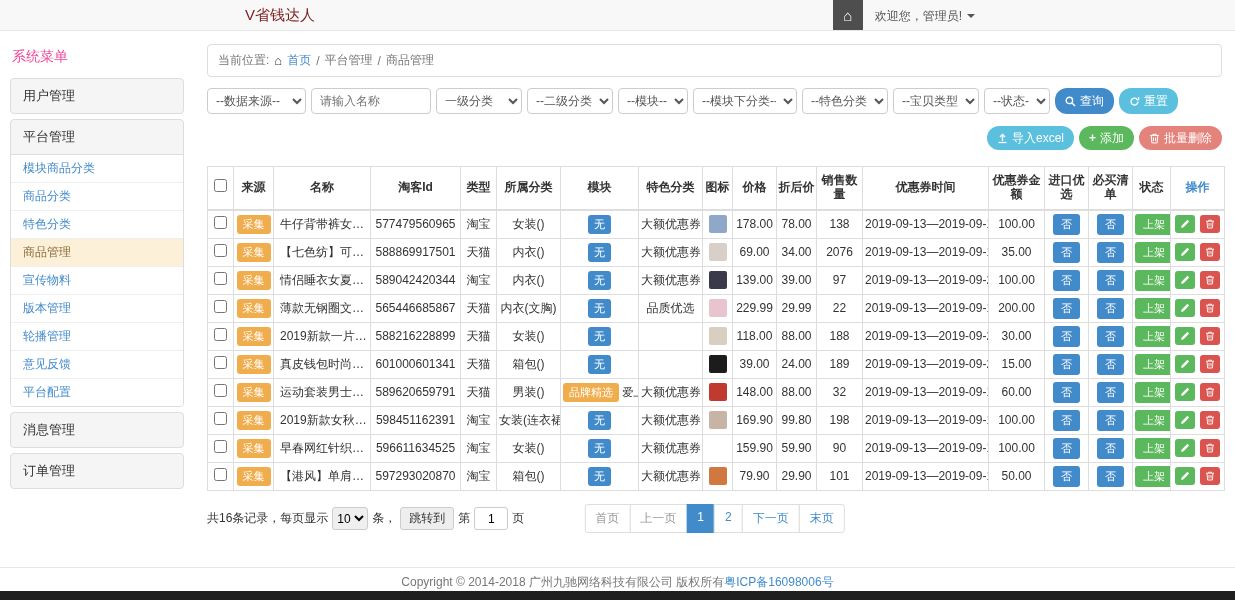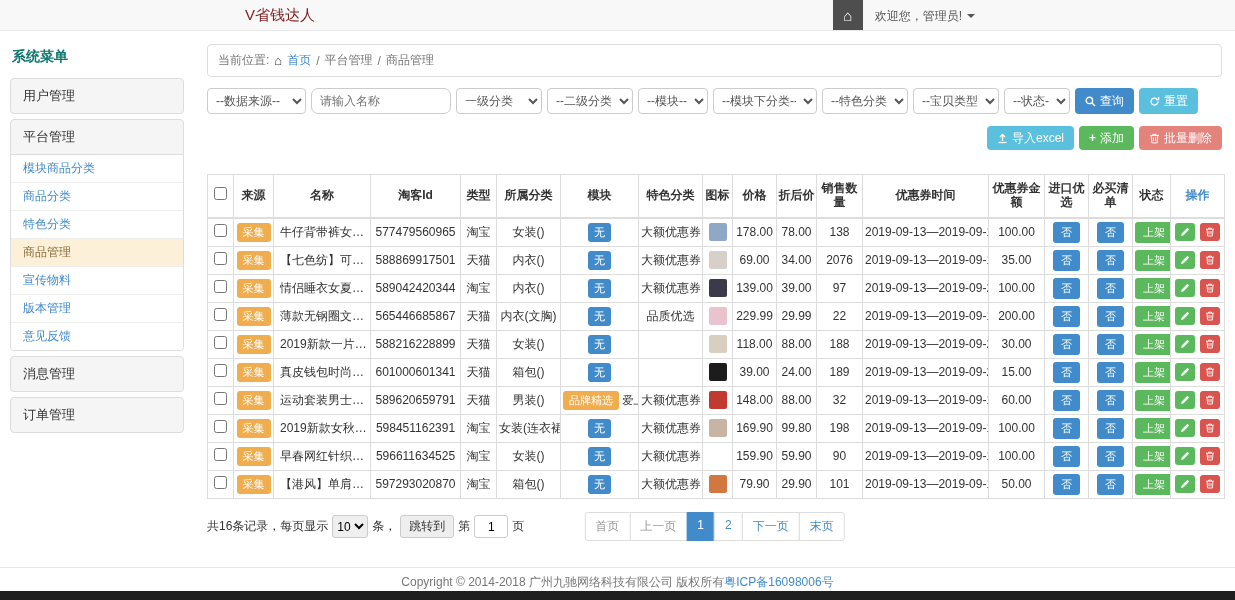--- a/index.html
+++ b/index.html
@@ -20,51 +20,51 @@
               align-items: center; justify-content: center; font-size: 15px; cursor: pointer; }
   .user-menu { display: flex; align-items: center; gap: 5px; padding: 16px 12px; color: #555; cursor: pointer; }
   .caret { width: 0; height: 0; border-left: 4px solid transparent; border-right: 4px solid transparent;
            border-top: 4px solid #555; display: inline-block; }
 
   
   .layout { display: flex; padding-top: 13px; height: 541px; overflow: hidden; }
 
   
   .sidebar { width: 192px; padding: 0 8px 0 10px; flex: none; }
-  .sidebar-title { color: #0f766e; font-size: 14px; font-weight: bold; margin: 4px 2px 12px; }
+  .sidebar-title { color: #ec4899; font-size: 14px; font-weight: normal; margin: 4px 2px 12px; }
   .panel { border: 1px solid #ddd; border-radius: 4px; background: #f5f5f5; margin-bottom: 5px; overflow: hidden; }
   .panel-head { padding: 8px 12px; color: #333; font-size: 13px; cursor: pointer; }
   .submenu { background: #fff; border-top: 1px solid #ddd; }
   .submenu-item { display: block; padding: 5px 12px; color: #428bca; border-bottom: 1px solid #eee; }
   .submenu-item:last-child { border-bottom: none; }
   .submenu-item.active { background: #fdf0d9; color: #8a6d3b; }
 
   
   .main { flex: 1; padding: 0 13px 0 15px; min-width: 0; }
   .breadcrumb { border: 1px solid #ddd; border-radius: 4px; padding: 7px 10px;
                 display: flex; align-items: center; gap: 5px; color: #777; margin-bottom: 11px; }
   .bc-home { color: #333; font-size: 13px; }
   .bc-link { color: #428bca; }
 
   .filters { display: flex; align-items: center; gap: 5px; margin-bottom: 12px; flex-wrap: nowrap; }
   .filters select, .filters input {
     height: 26px; border: 1px solid #ccc; border-radius: 4px; background: #fff;
     color: #555; font-size: 12px; padding: 2px 4px; font-family: inherit; }
-  .filters input { padding: 2px 8px; width: 140px; border-radius: 7px; }
+  .filters input { padding: 2px 8px; width: 120px; }
   .s1 { width: 99px; } .s3 { width: 86px; } .s4 { width: 86px; } .s5 { width: 70px; }
   .s6 { width: 104px; } .s7 { width: 86px; } .s8 { width: 86px; } .s9 { width: 66px; }
-  .btn { height: 26px; border: none; border-radius: 4px; color: #fff; padding: 0 10px;
+  .btn { height: 26px; border: none; border-radius: 12px; color: #fff; padding: 0 10px;
          font-size: 12px; display: inline-flex; align-items: center; gap: 4px;
          cursor: pointer; font-family: inherit; }
   .btn-primary { background: #428bca; }
   .btn-info { background: #5bc0de; }
   .btn-success { background: #5cb85c; }
   .btn-danger-soft { background: #e4837c; }
 
-  .toolbar { display: flex; justify-content: flex-end; gap: 5px; margin-bottom: 24px; }
+  .toolbar { display: flex; justify-content: flex-end; gap: 5px; margin-bottom: 16px; }
   .toolbar .btn { height: 24px; }
 
   
   table.grid { width: 100%; border-collapse: collapse; table-layout: fixed; }
   .grid th, .grid td { border: 1px solid #ddd; text-align: center; padding: 3px 2px;
                        overflow: hidden; white-space: nowrap; height: 28px; }
   .grid thead th { font-weight: bold; white-space: normal; line-height: 1.15; padding: 7px 1px; border-bottom-width: 2px; }
   .grid thead th.ops-h { color: #428bca; }
   .grid td.name-cell { text-align: left; padding-left: 6px; text-overflow: ellipsis; }
   .badge { display: inline-block; border-radius: 3px; color: #fff; padding: 2px 6px; font-size: 11px; }
@@ -128,21 +128,23 @@
         </div>
         <div class="panel">
           <div class="panel-head">平台管理</div>
           <div class="submenu">
             <a class="submenu-item">模块商品分类</a>
             <a class="submenu-item">商品分类</a>
             <a class="submenu-item">特色分类</a>
             <a class="submenu-item active">商品管理</a>
             <a class="submenu-item">宣传物料</a>
             <a class="submenu-item">版本管理</a>
+            <a class="submenu-item">轮播管理</a>
             <a class="submenu-item">意见反馈</a>
+            <a class="submenu-item">平台配置</a>
           </div>
         </div>
         <div class="panel">
           <div class="panel-head">消息管理</div>
         </div>
         <div class="panel">
           <div class="panel-head">订单管理</div>
         </div>
       </div>
   </aside>

